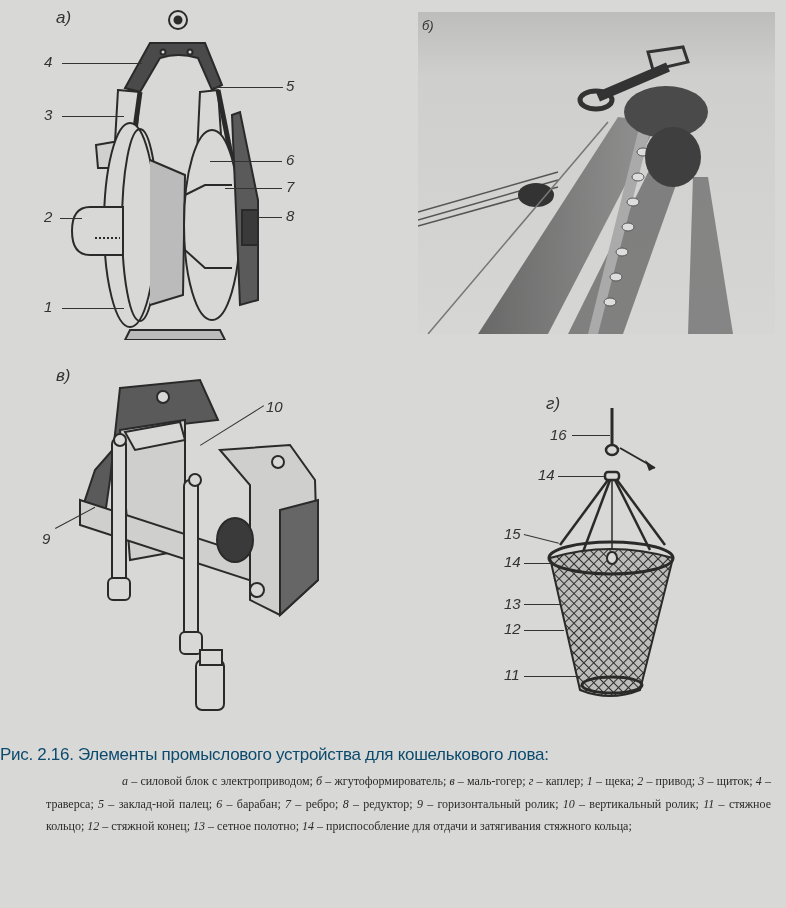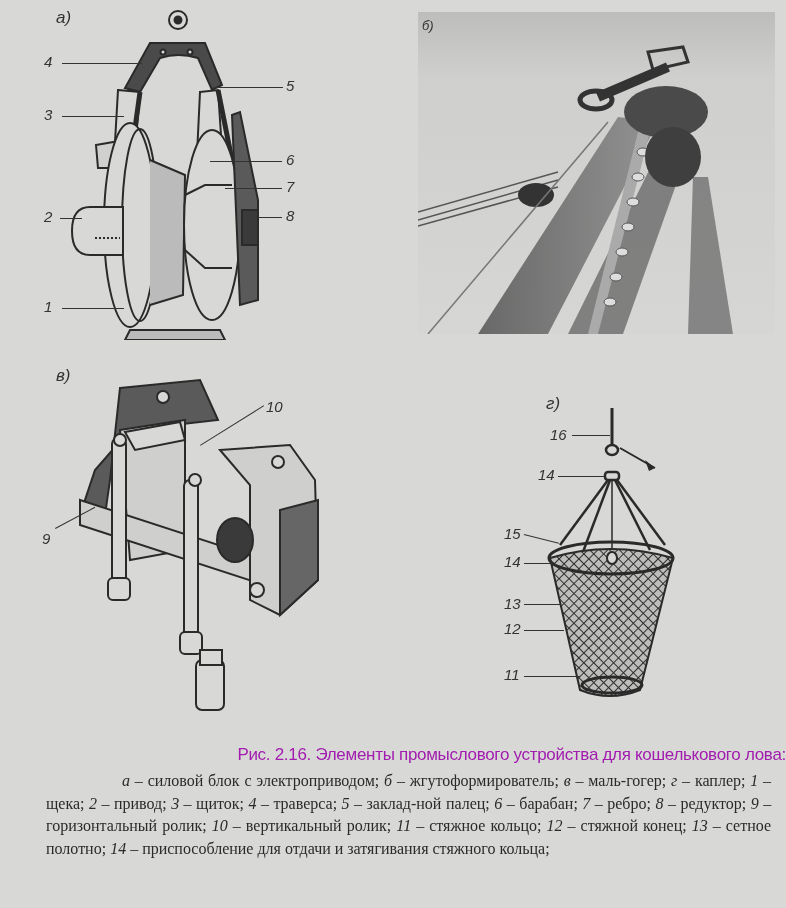--- a/index.html
+++ b/index.html
@@ -3,22 +3,22 @@
 <meta charset="utf-8">
 <style>
   html,body{margin:0;padding:0;}
   body{width:786px;height:908px;background:#d8d8d6;position:relative;overflow:hidden;font-family:"Liberation Serif","DejaVu Serif",serif;color:#2a2a2a;}
   .panel{position:absolute;}
   .plabel{position:absolute;font-family:"Liberation Sans","DejaVu Sans",sans-serif;font-style:italic;font-size:17px;color:#333;}
   .num{position:absolute;font-family:"Liberation Sans","DejaVu Sans",sans-serif;font-style:italic;font-size:15px;color:#333;}
   .lead{position:absolute;height:1.3px;background:#333;transform-origin:0 0;}
   svg{position:absolute;left:0;top:0;}
   #panel-b{left:418px;top:12px;width:357px;height:322px;background:linear-gradient(180deg,#bdbdbb 0%,#cfcfcd 20%,#d6d6d4 100%);overflow:hidden;}
-  .caption-title{position:absolute;left:0;top:745px;width:786px;text-align:right;font-family:"Liberation Sans Narrow","Liberation Sans",sans-serif;font-size:17px;letter-spacing:-0.3px;color:#a21caf;}
-  .caption-body{position:absolute;left:46px;top:770px;width:725px;font-size:16px;line-height:22.5px;text-align:justify;color:#2a2a2a;font-family:"Liberation Serif",serif;}
+  .caption-title{position:absolute;left:0;top:745px;width:786px;text-align:left;font-family:"Liberation Sans Narrow","Liberation Sans",sans-serif;font-size:17px;letter-spacing:-0.3px;color:#0c4a6e;}
+  .caption-body{position:absolute;left:46px;top:770px;width:725px;font-size:12px;line-height:22.5px;text-align:justify;color:#2a2a2a;font-family:"Liberation Serif",serif;}
   .caption-body i{font-style:italic;}
   .caption-body .last{display:block;text-align:center;}
 </style>
 </head>
 <body>
 
 <div class="panel" id="panel-a" style="left:0;top:0;width:330px;height:340px;">
   <span class="plabel" style="left:56px;top:8px;">а)</span>
   <svg width="330" height="340">
     <g fill="none" stroke="#2a2a2a" stroke-width="2">

